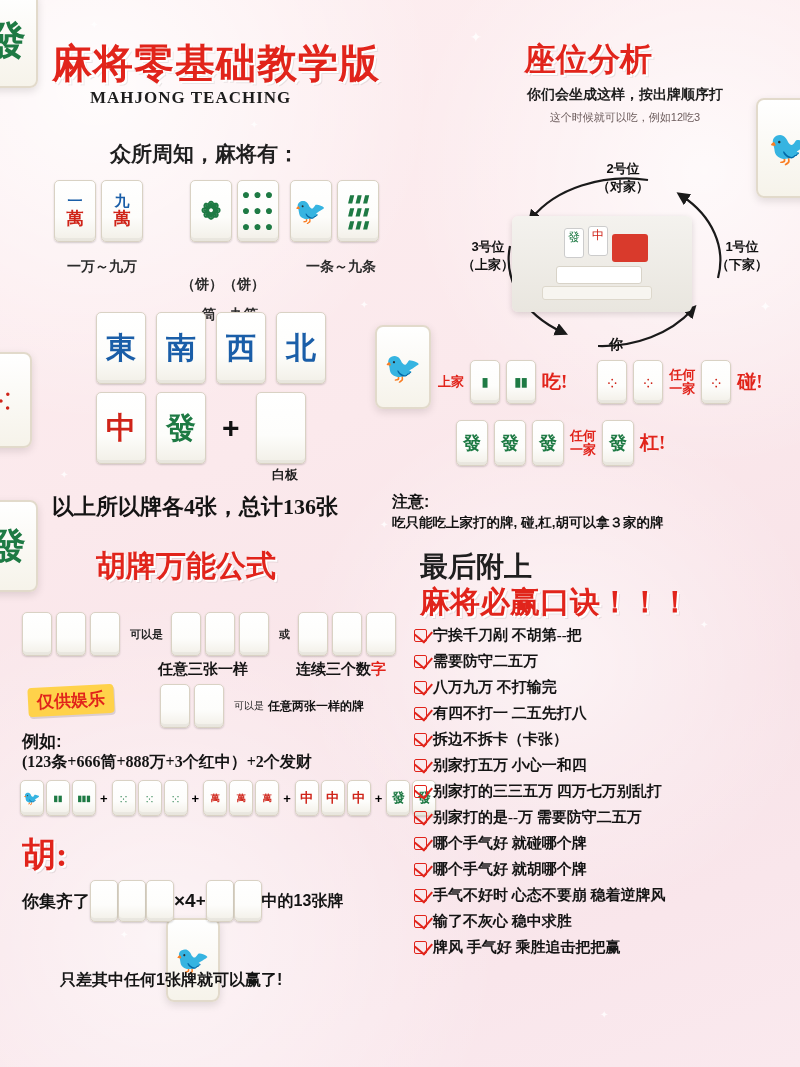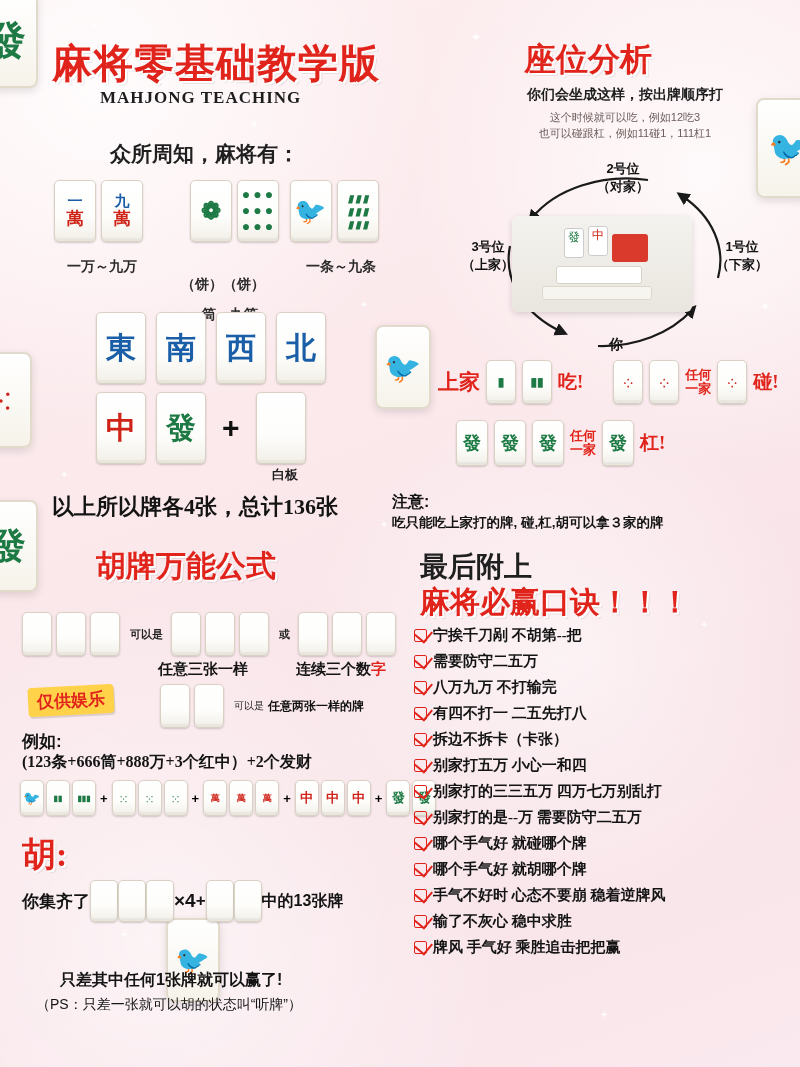--- a/index.html
+++ b/index.html
@@ -98,21 +98,21 @@
   </div>
 
   <div class="corner-tile" style="left:-26px;top:-8px;width:64px;height:96px;color:#1e7a44;font-size:40px;">發</div>
   <div class="corner-tile" style="right:-24px;top:98px;width:68px;height:100px;font-size:34px;color:#1e7a44;">🐦</div>
   <div class="corner-tile" style="left:-30px;top:352px;width:62px;height:96px;font-size:22px;color:#cf2318;">⁙</div>
   <div class="corner-tile" style="left:375px;top:325px;width:56px;height:84px;font-size:30px;color:#1e7a44;">🐦</div>
   <div class="corner-tile" style="left:-22px;top:500px;width:60px;height:92px;font-size:36px;color:#1e7a44;">發</div>
   <div class="corner-tile" style="left:166px;top:918px;width:54px;height:84px;font-size:28px;color:#1e7a44;">🐦</div>
 
   <div class="h-red" style="position:absolute;left:52px;top:36px;font-size:40px;letter-spacing:1px;">麻将零基础教学版</div>
-  <div style="position:absolute;left:100px;top:88px;font-size:17px;font-weight:bold;color:#1d1d1d;letter-spacing:1px;font-family:'Liberation Serif',serif;">MAHJONG TEACHING</div>
+  <div style="position:absolute;left:90px;top:88px;font-size:17px;font-weight:bold;color:#1d1d1d;letter-spacing:1px;font-family:'Liberation Serif',serif;">MAHJONG TEACHING</div>
 
   <div class="h-dark" style="position:absolute;left:110px;top:140px;font-size:21px;font-family:'Liberation Serif',serif;">众所周知，麻将有：</div>
 
   <div style="position:absolute;left:54px;top:180px;display:flex;gap:5px;">
     <div class="tile" style="width:42px;height:62px;flex-direction:column;font-size:15px;line-height:1.05;">
       <span style="color:#1a5ea8;">一</span>
         <span class="" style="color:#cf2318;font-size:17px;">萬</span>
     </div>
     <div class="tile" style="width:42px;height:62px;flex-direction:column;font-size:15px;line-height:1.05;">
       <span style="color:#1a5ea8;">九</span>
@@ -172,21 +172,20 @@
     <div style="font-size:30px;font-weight:bold;color:#111;margin:0 6px;">+</div>
     <div class="tile tile-blank" style="width:50px;height:72px;"></div>
   </div>
   <div style="position:absolute;left:272px;top:466px;font-size:13px;font-weight:bold;color:#1d1d1d;">白板</div>
 
   <div style="position:absolute;left:52px;top:492px;font-size:22px;font-weight:bold;color:#141414;font-family:'Liberation Serif',serif;">以上所以牌各4张，总计136张</div>
 
   <div class="h-red" style="position:absolute;left:524px;top:38px;font-size:32px;">座位分析</div>
   <div style="position:absolute;left:470px;top:86px;width:310px;text-align:center;font-size:14px;font-weight:bold;color:#1d1d1d;">你们会坐成这样，按出牌顺序打</div>
   <div style="position:absolute;left:470px;top:110px;width:310px;text-align:center;font-size:11px;color:#6b5b5b;">这个时候就可以吃，例如12吃3</div>
-  <div style="position:absolute;left:470px;top:126px;width:310px;text-align:center;font-size:11px;color:#6b5b5b;">也可以碰跟杠，例如11碰1，111杠1</div>
 
   <svg class="arrowcircle" width="300" height="200" style="left:470px;top:160px;" viewBox="0 0 300 200">
     <defs>
       <marker id="ah" markerWidth="7" markerHeight="7" refX="3" refY="3" orient="auto">
         <path d="M0,0 L6,3 L0,6 z" fill="#1a1a1a"></path>
       </marker>
     </defs>
     <path d="M178,20 A110,80 0 0 0 62,58" stroke="#1a1a1a" stroke-width="2.2" fill="none" marker-end="url(#ah)"></path>
     <path d="M40,86 A110,85 0 0 0 92,172" stroke="#1a1a1a" stroke-width="2.2" fill="none" marker-end="url(#ah)"></path>
     <path d="M128,186 A110,85 0 0 0 222,150" stroke="#1a1a1a" stroke-width="2.2" fill="none" marker-end="url(#ah)"></path>
@@ -209,21 +208,21 @@
 
   <div style="position:absolute;left:512px;top:216px;width:180px;height:96px;background:linear-gradient(180deg,#f4f2ee 0%,#e9e6df 100%);border-radius:6px;box-shadow:0 2px 6px rgba(0,0,0,.14);overflow:hidden;">
     <div style="position:absolute;left:52px;top:12px;width:20px;height:30px;background:#fff;border:1px solid #ccc;border-radius:3px;color:#1e7a44;font-size:12px;text-align:center;font-family:'Liberation Serif',serif;">發</div>
     <div style="position:absolute;left:76px;top:10px;width:20px;height:30px;background:#fff;border:1px solid #ccc;border-radius:3px;color:#cf2318;font-size:12px;text-align:center;font-family:'Liberation Serif',serif;">中</div>
     <div style="position:absolute;left:100px;top:18px;width:36px;height:28px;background:#d93a2c;border-radius:3px;"></div>
     <div style="position:absolute;left:44px;top:50px;width:86px;height:18px;background:#fff;border:1px solid #d8d3c8;border-radius:3px;"></div>
     <div style="position:absolute;left:30px;top:70px;width:110px;height:14px;background:#f7f5f0;border:1px solid #ddd8cc;border-radius:3px;"></div>
   </div>
 
   <div style="position:absolute;left:438px;top:360px;display:flex;align-items:center;gap:6px;">
-    <div style="color:#e1241b;font-weight:bold;font-size:21px;font-family:Liberation Sans, sans-serif;">上家</div>
+    <div style="color:#e1241b;font-weight:bold;font-size:13px;font-family:Liberation Sans, sans-serif;">上家</div>
     <div class="tile" style="width:30px;height:44px;font-size:12px;color:#1e7a44;">▮</div>
     <div class="tile" style="width:30px;height:44px;font-size:12px;color:#1e7a44;">▮▮</div>
     <div style="color:#e1241b;font-weight:bold;font-size:19px;font-family:'Liberation Serif',serif;">吃!</div>
     <div class="tile" style="width:30px;height:44px;font-size:11px;color:#cf2318;margin-left:24px;">⁘</div>
     <div class="tile" style="width:30px;height:44px;font-size:11px;color:#cf2318;">⁘</div>
     <div style="color:#e1241b;font-weight:bold;font-size:13px;line-height:1.1;text-align:center;">
       <div>任何</div>
         <div>一家</div>
     </div>
     <div class="tile" style="width:30px;height:44px;font-size:11px;color:#cf2318;">⁘</div>
@@ -307,21 +306,20 @@
     <div class="tile" style="width:28px;height:42px;"></div>
     <div class="tile" style="width:28px;height:42px;"></div>
     <span style="font-size:19px;font-weight:bold;color:#141414;">×4</span>
     <span style="font-size:17px;font-weight:bold;color:#141414;">+</span>
     <div class="tile" style="width:28px;height:42px;"></div>
     <div class="tile" style="width:28px;height:42px;"></div>
     <span style="font-size:16px;font-weight:bold;color:#141414;">中的13张牌</span>
   </div>
 
   <div style="position:absolute;left:60px;top:970px;font-size:16px;font-weight:bold;color:#141414;text-align:right;">只差其中任何1张牌就可以赢了!</div>
-  <div style="position:absolute;left:36px;top:996px;font-size:14px;color:#141414;">（PS：只差一张就可以胡的状态叫“听牌”）</div>
 
   <div class="h-dark" style="position:absolute;left:420px;top:548px;font-size:28px;font-family:'Liberation Serif',serif;">最后附上</div>
   <div class="h-red" style="position:absolute;left:420px;top:582px;font-size:30px;">麻将必赢口诀！！！</div>
 
   <div style="position:absolute;left:414px;top:626px;width:386px;">
     <div class="checkline">
         <span class="chk"></span>
         <span class="ck-text">宁挨千刀剐 不胡第--把</span>
       </div>
     <div class="checkline">

